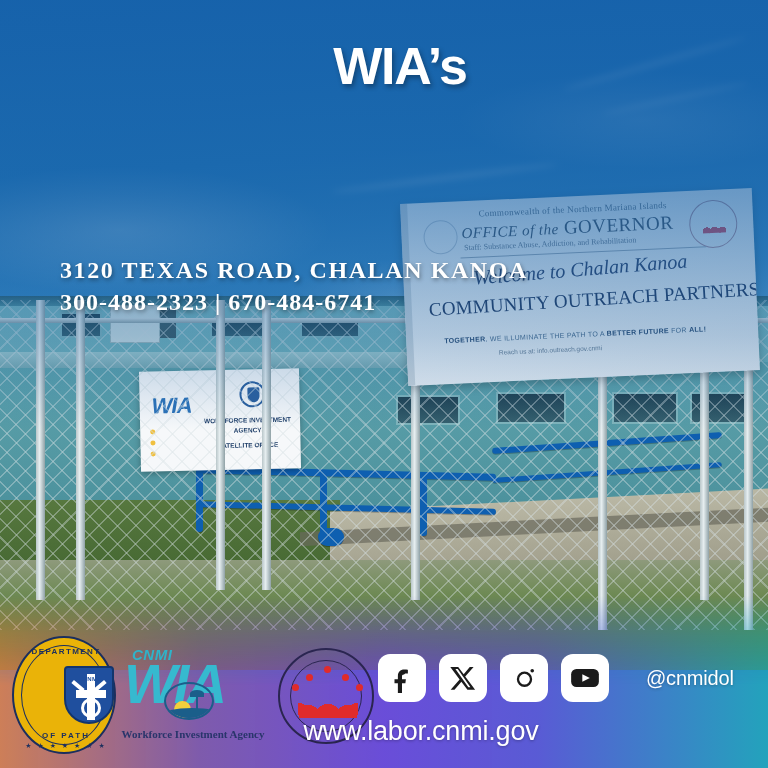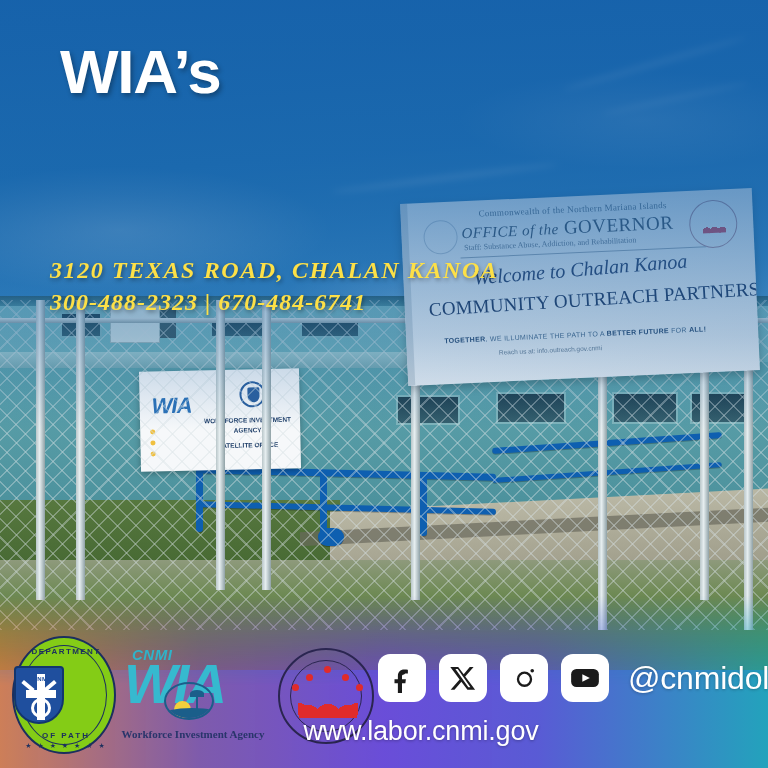--- a/index.html
+++ b/index.html
@@ -138,51 +138,51 @@
   .tint-bottom{
     position:absolute;left:0;top:596px;width:768px;height:172px;
     background:
       linear-gradient(90deg, rgba(236,130,72,.85) 0%, rgba(150,86,170,.80) 26%, rgba(123,70,225,.82) 50%, rgba(104,86,221,.80) 70%, rgba(36,176,190,.80) 100%);
     -webkit-mask-image:linear-gradient(180deg, rgba(0,0,0,0) 0%, rgba(0,0,0,.55) 22%, #000 52%, #000 100%);
             mask-image:linear-gradient(180deg, rgba(0,0,0,0) 0%, rgba(0,0,0,.55) 22%, #000 52%, #000 100%);
   }
 
   
   .headline{
-    position:absolute;left:60px;top:40px;width:700px;
-    color:#fff;font-weight:bold;font-size:62px;line-height:1.02;
+    position:absolute;left:50px;top:40px;width:700px;
+    color:#fff;font-weight:bold;font-size:52px;line-height:1.02;
     letter-spacing:-1.2px;
     text-shadow:2px 3px 5px rgba(0,0,0,.32);
+    text-align:center;
   }
   .headline .l1{display:block;}
   .headline .l2{display:block;}
   .headline .l3{display:block;}
 
   .addr{
-    position:absolute;left:50px;top:255px;color:#fde047;
+    position:absolute;left:60px;top:255px;color:#ffffff;
     font-family:"Liberation Serif",serif;font-weight:bold;
     font-size:24px;letter-spacing:1.6px;line-height:1.32;
     text-shadow:1px 2px 4px rgba(0,0,0,.40);
-    font-style:italic;
   }
   .addr .ph{letter-spacing:1px;}
 
   .cta{
     position:absolute;left:0;top:548px;width:768px;text-align:center;
     color:#fff;font-weight:bold;font-size:33px;letter-spacing:-.3px;
     text-shadow:1px 2px 7px rgba(0,0,0,.45);
   }
 
   
   .footer{position:absolute;left:0;top:632px;width:768px;height:136px;}
 
   .seal-dol{
     position:absolute;left:12px;top:4px;width:104px;height:118px;border-radius:50%;
-    background:#84cc16;border:2px solid #1b2f5e;
-    display:flex;align-items:center;justify-content:flex-start;
+    background:#eab308;border:2px solid #1b2f5e;
+    display:flex;align-items:center;justify-content:flex-end;
   }
   .seal-dol .ring{
     position:absolute;inset:7px;border-radius:50%;border:1.5px solid #1b2f5e;
   }
   .seal-dol .shield{
     position:relative;width:50px;height:58px;background:#1f4f9e;
     border-radius:4px 4px 26px 26px;border:2px solid #12356e;
   }
   .seal-dol .shield .cross-v{position:absolute;left:21px;top:6px;width:8px;height:46px;background:#fff;}
   .seal-dol .shield .cross-h{position:absolute;left:10px;top:22px;width:30px;height:8px;background:#fff;}
@@ -234,21 +234,21 @@
   .seal-lotus .heads i:nth-child(4){left:-6px;top:18px;}
   .seal-lotus .heads i:nth-child(5){left:58px;top:18px;}
 
   .socials{position:absolute;left:378px;top:22px;display:flex;align-items:center;gap:13px;}
   .sbox{
     width:48px;height:48px;border-radius:12px;background:#fff;
     display:flex;align-items:center;justify-content:center;
   }
   .sbox svg{display:block;}
   .handle{
-    margin-left:6px;color:#fff;font-size:32px;letter-spacing:-.2px;
+    margin-left:24px;color:#fff;font-size:20px;letter-spacing:-.2px;
     text-shadow:0 1px 3px rgba(0,0,0,.25);
   }
   .website{
     position:absolute;left:0;top:84px;width:768px;text-align:center;
     color:#fff;font-size:27px;letter-spacing:-.2px;
     text-shadow:0 1px 3px rgba(0,0,0,.3);
     padding-left:74px;
   }
 </style>
 </head>

